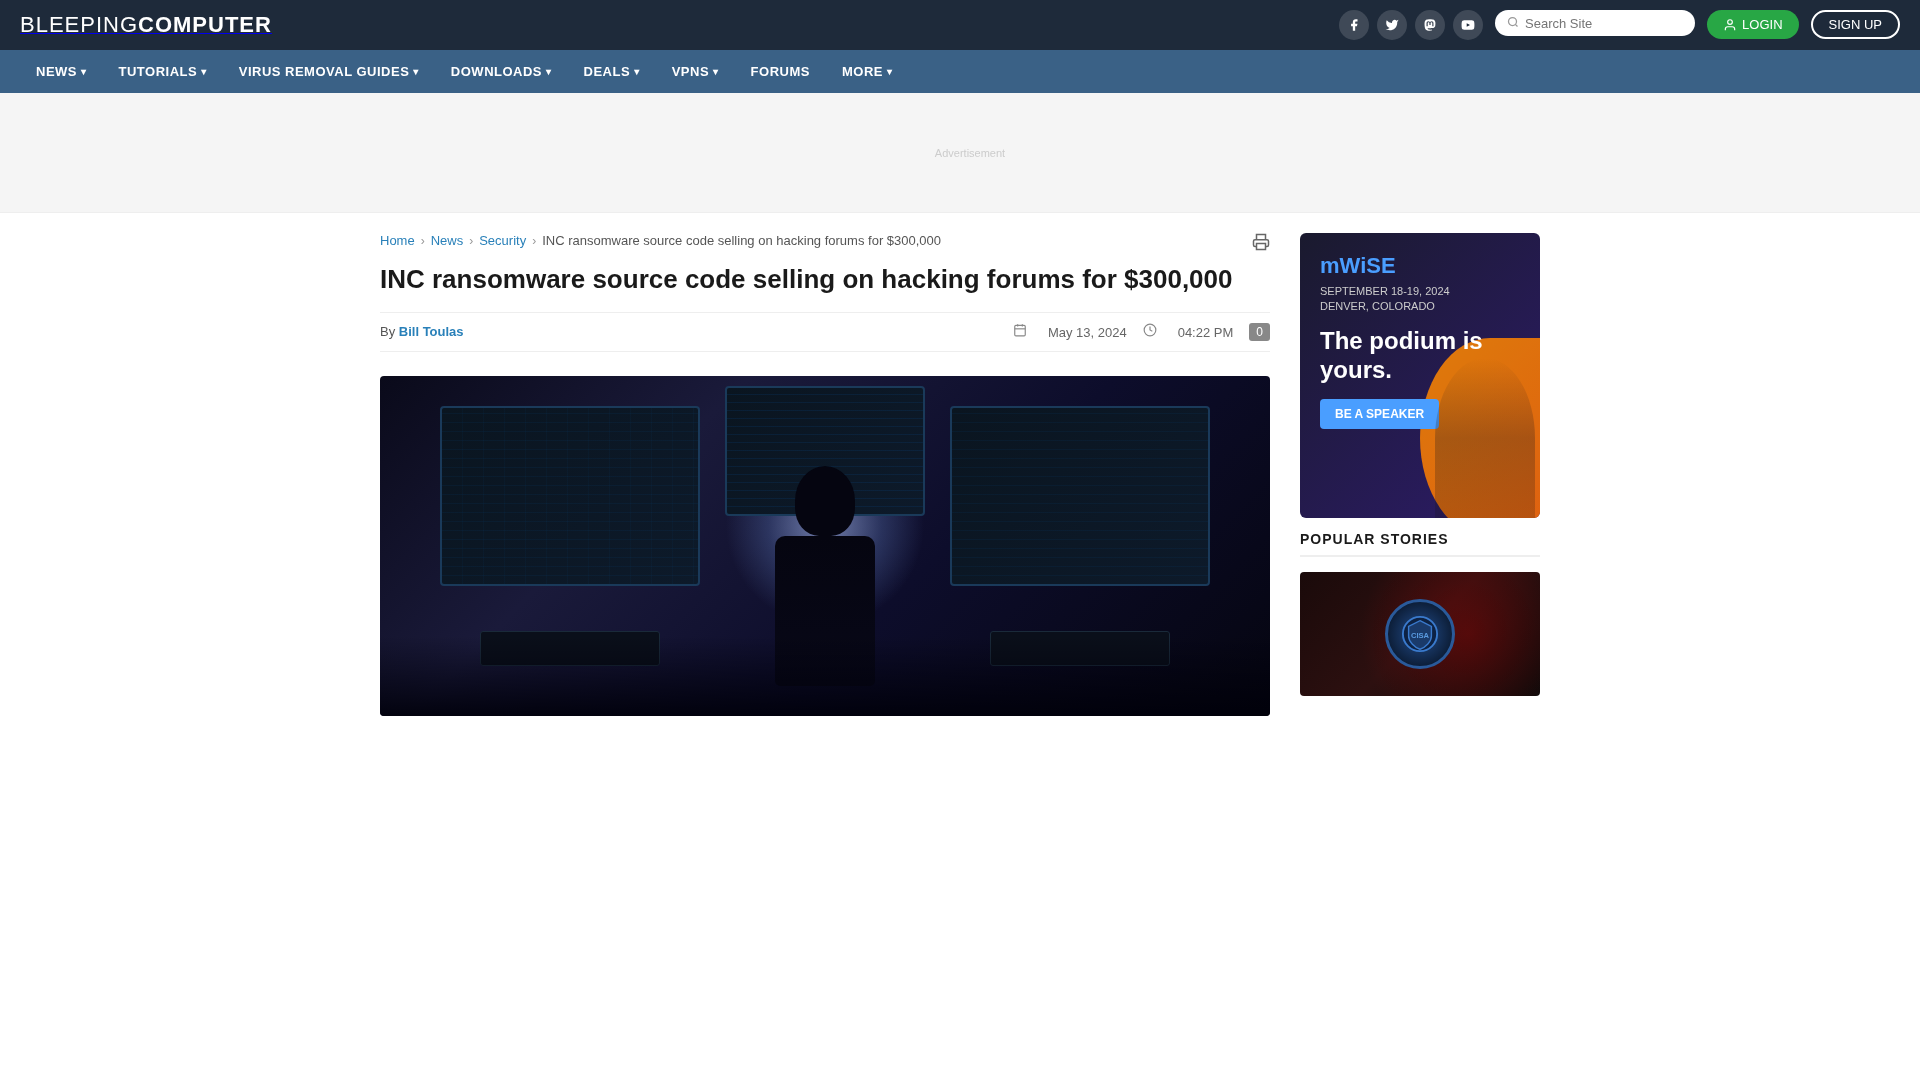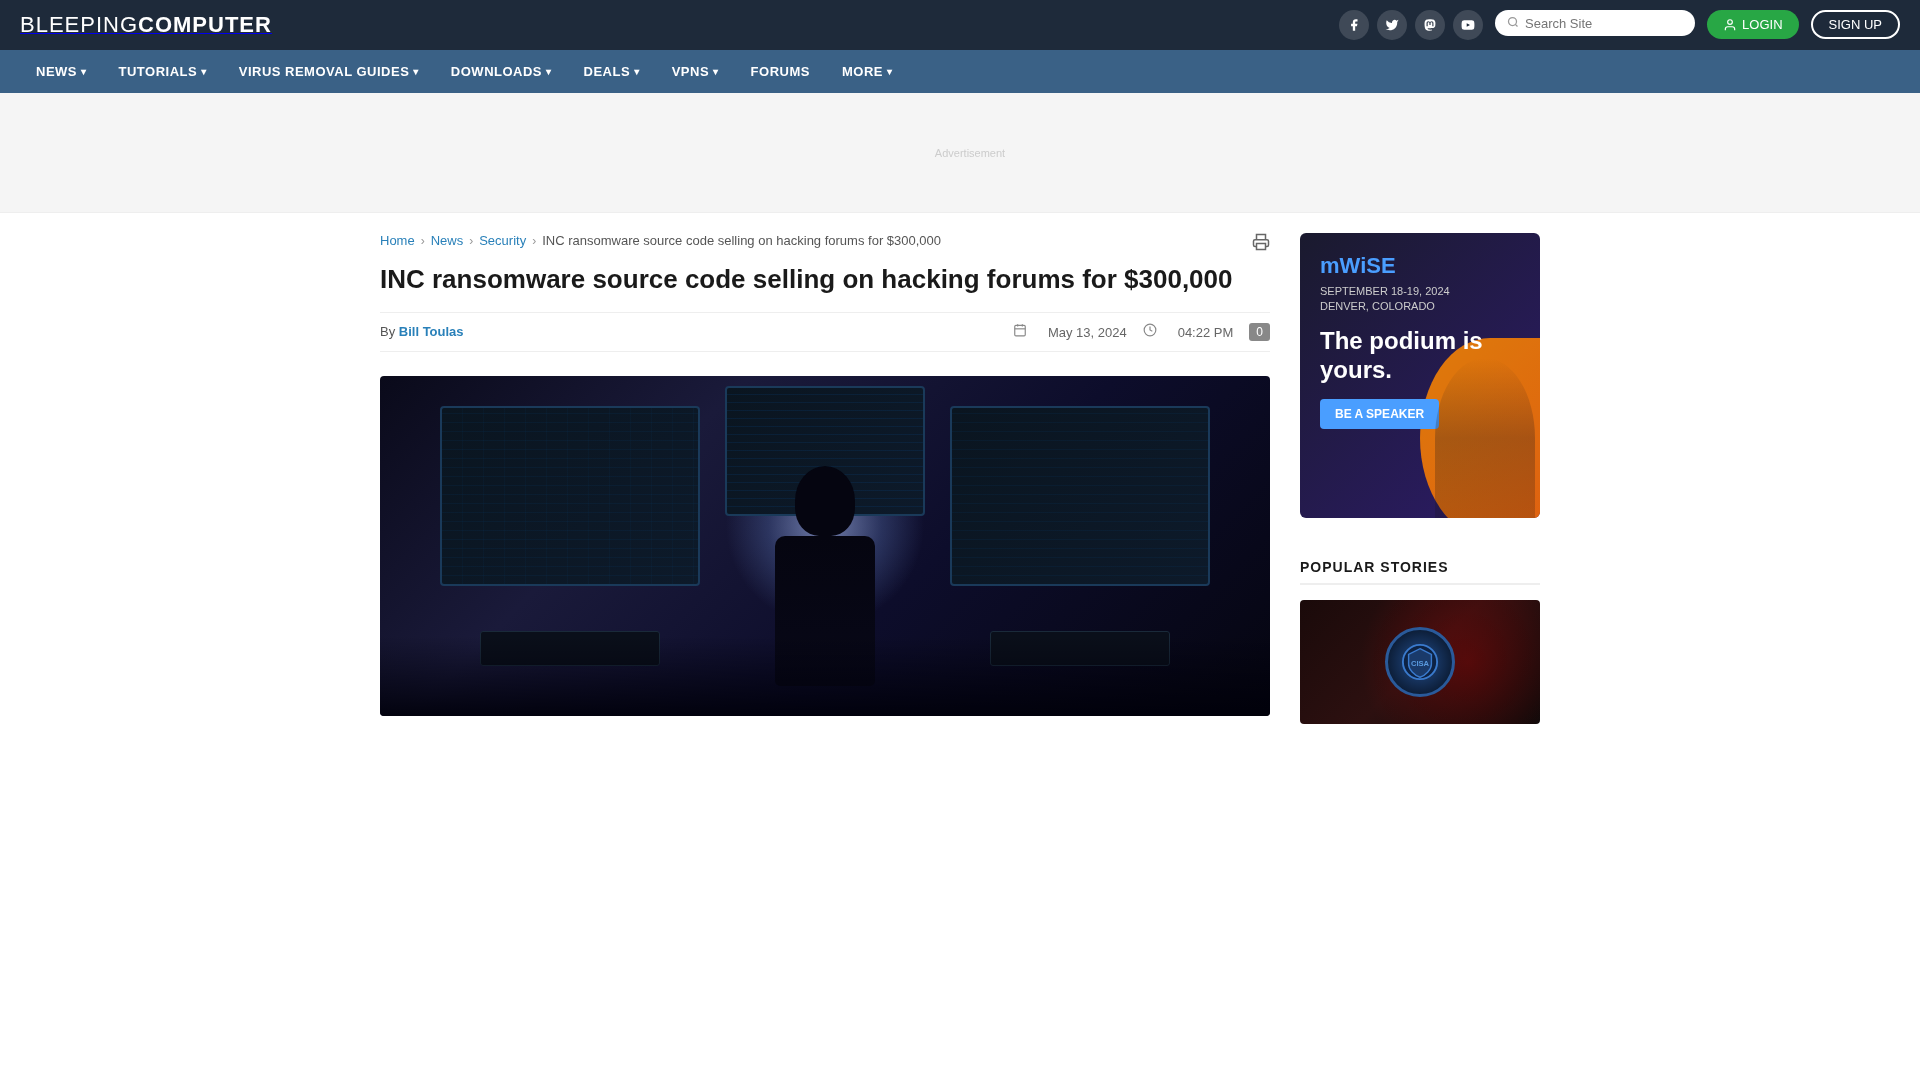--- a/index.html
+++ b/index.html
@@ -338,21 +338,21 @@
       width: 240px;
       flex-shrink: 0;
       padding-top: 20px;
     }
 
     
     .ad-card {
       background: linear-gradient(135deg, #1a1a2e, #2d1b69);
       border-radius: 6px;
       overflow: hidden;
-      margin-bottom: 41px;
+      margin-bottom: 13px;
       color: #fff;
       position: relative;
       height: 285px;
     }
     .ad-card-content {
       padding: 20px;
       position: relative;
       z-index: 2;
     }
     .ad-card-logo {

